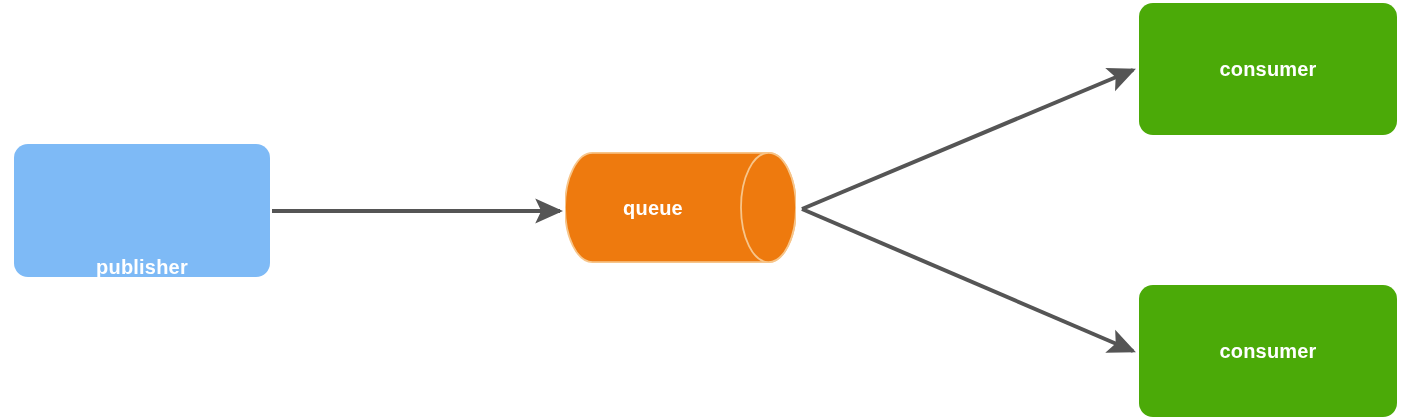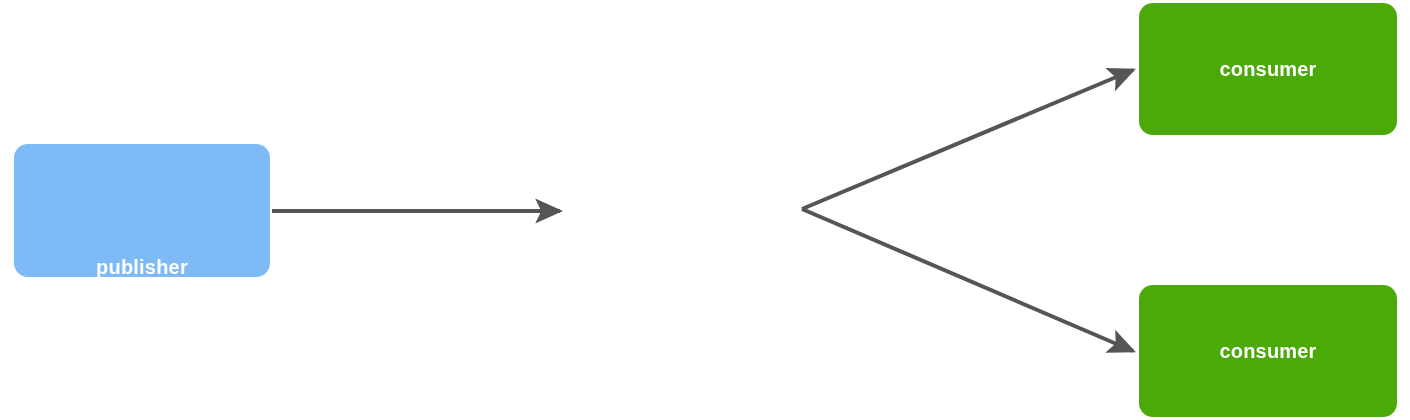--- a/index.html
+++ b/index.html
@@ -116,20 +116,35 @@
 
     <g>
       <line x1="802" y1="209" x2="1133" y2="351" stroke="#555555" stroke-width="4" marker-end="url(#arrowhead)"></line>
     </g>
   </svg>
 
   <div class="node" id="node-publisher">
     <span class="node-label">publisher</span>
   </div>
 
+  <div class="node" id="node-queue">
+    <svg class="cyl-svg" viewBox="0 0 231 111" xmlns="http://www.w3.org/2000/svg">
+
+      <path d="M 27.5,0.9
+               L 203.5,0.9
+               A 27.5,54.6 0 0 1 203.5,110.1
+               L 27.5,110.1
+               A 27.5,54.6 0 0 1 27.5,0.9 Z" fill="#EE7A0E" stroke="#F7C58A" stroke-width="1.8"></path>
+
+      <ellipse cx="203.5" cy="55.5" rx="27.5" ry="54.6" fill="#EE7A0E" stroke="#F7C58A" stroke-width="1.8"></ellipse>
+    </svg>
+    <div class="queue-label-wrap">
+      <span class="node-label">queue</span>
+    </div>
+  </div>
 
   <div class="node" id="node-consumer-top">
     <span class="node-label">consumer</span>
   </div>
 
   <div class="node" id="node-consumer-bottom">
     <span class="node-label">consumer</span>
   </div>
 
 </div>

